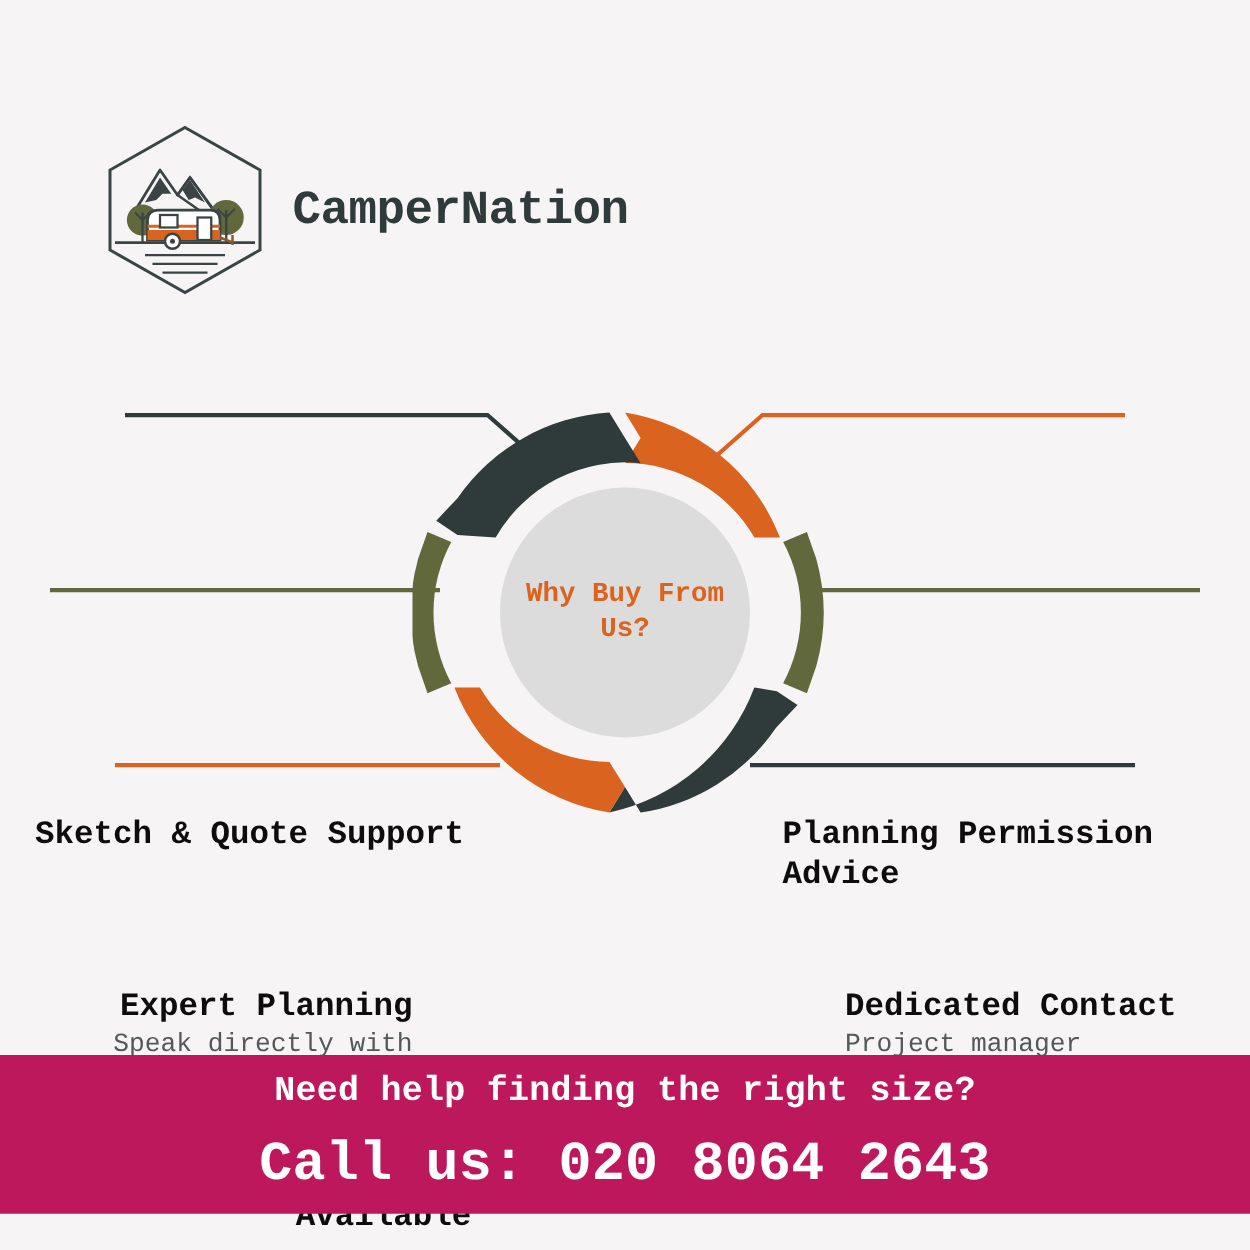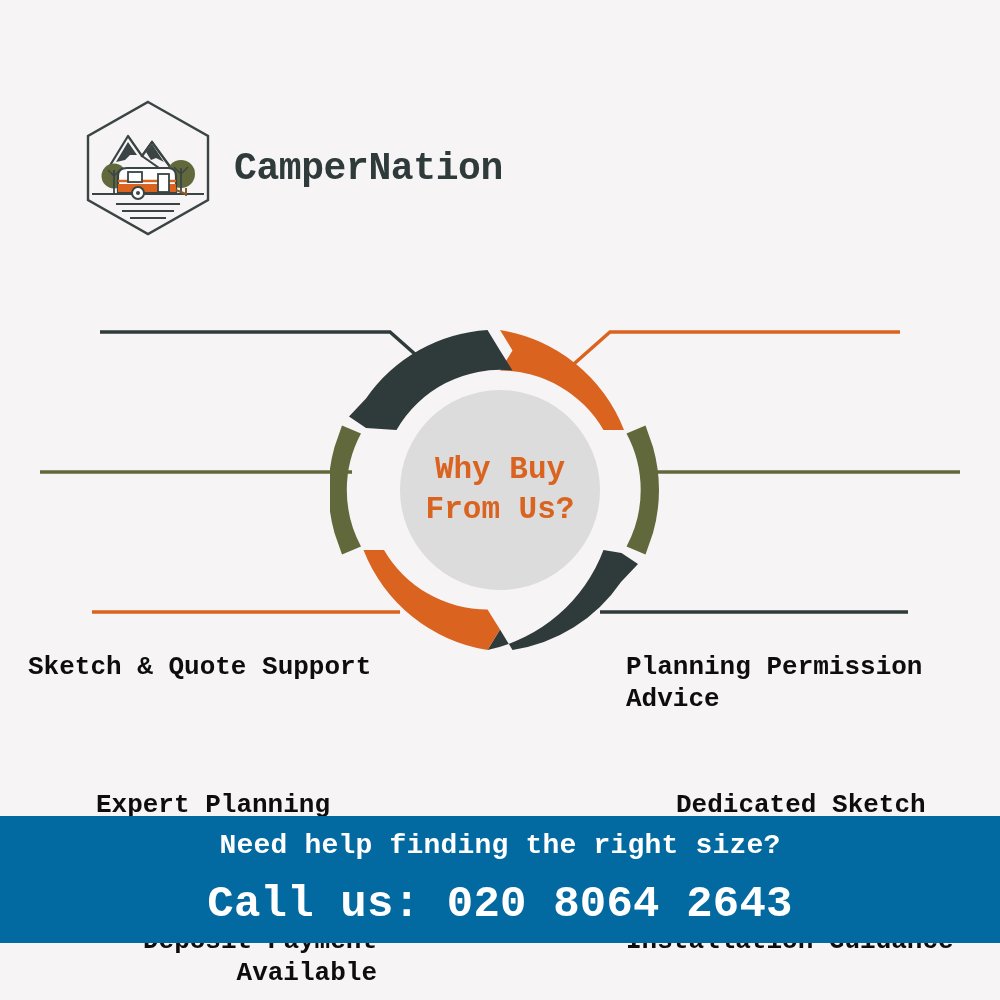--- a/index.html
+++ b/index.html
@@ -34,21 +34,21 @@
   .wheel { position: absolute; left: 330px; top: 20px; width: 340px; height: 340px; }
 
   .center-text {
     position: absolute;
     left: 50%; top: 50%;
     transform: translate(-50%, -50%);
     text-align: center;
     width: 200px;
     color: #d9631f;
     font-weight: bold;
-    font-size: 31px;
+    font-size: 22px;
     line-height: 1.28;
     pointer-events: none;
   }
 
   
   .connectors { position: absolute; left: 0; top: 0; width: 1000px; height: 430px; }
 
   
   .lbl { position: absolute; }
   .lbl .title {
@@ -72,23 +72,23 @@
   #lbl-sketch   { left: 28px;  top: 352px; width: 360px; }
   #lbl-expert   { left: 40px;  top: 490px; width: 290px; }
   #lbl-deposit  { left: 60px;  top: 626px; width: 317px; }
   #lbl-planning { left: 626px; top: 352px; width: 320px; }
   #lbl-contact  { left: 676px; top: 490px; width: 300px; }
   #lbl-install  { left: 626px; top: 626px; width: 330px; }
 
   
   .cta {
     position: absolute;
-    left: 0; top: 816px;
+    left: 0; top: 844px;
     width: 1000px; height: 127px;
-    background: #0369a1;
+    background: #be185d;
     display: flex; flex-direction: column;
     align-items: center; justify-content: center;
     gap: 2px;
   }
   .cta-line1 {
     color: #ffffff;
     font-size: 28px;
     font-weight: bold;
     letter-spacing: 0.2px;
   }
@@ -233,21 +233,21 @@
       <div class="title">Planning Permission
 Advice</div>
     </div>
 
     <div class="lbl right-al" id="lbl-deposit">
       <div class="title">Deposit Payment
 Available</div>
     </div>
 
     <div class="lbl left-al" id="lbl-contact">
-      <div class="title">Dedicated Sketch</div>
+      <div class="title">Dedicated Contact</div>
       <div class="sub">Project manager
 available 7 days a week</div>
     </div>
 
     <div class="lbl left-al" id="lbl-install">
       <div class="title">Installation Guidance</div>
     </div>
 
   </div>
 

